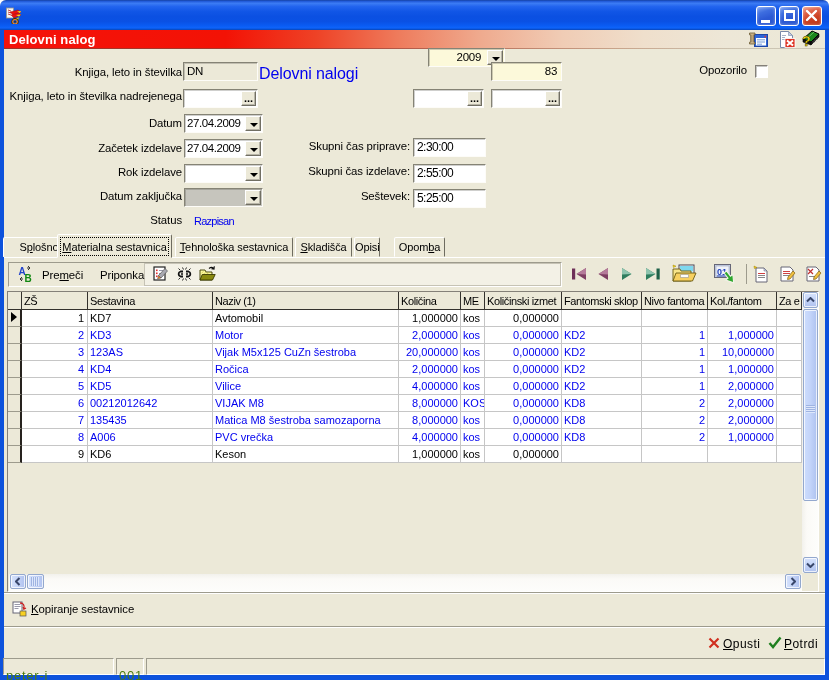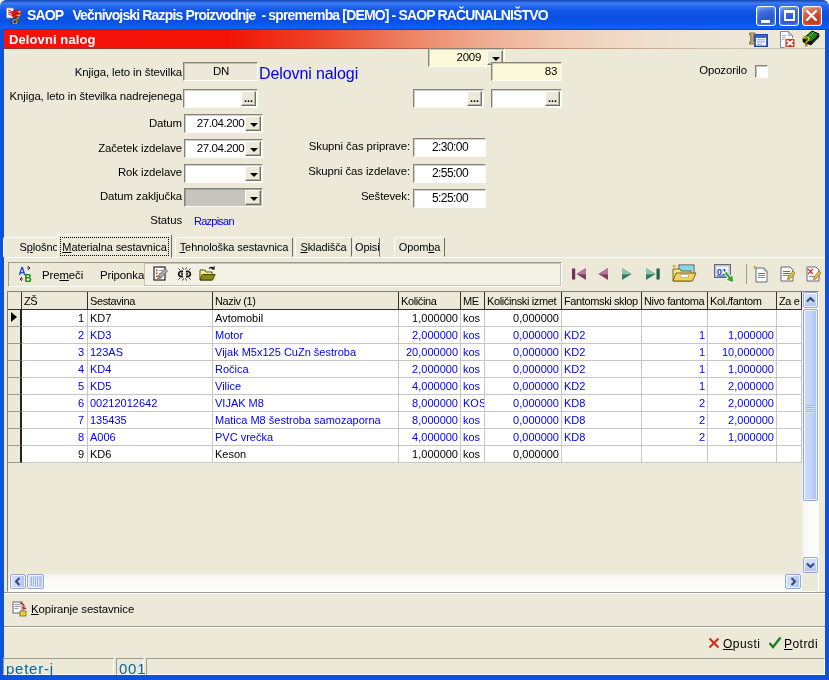--- a/index.html
+++ b/index.html
@@ -21,21 +21,21 @@
 .capbtn.close{background:linear-gradient(160deg,#F0A088 0%,#DE6248 30%,#CC4022 60%,#B93315 100%);}
 
 .redbar{left:4px;top:30px;width:821px;height:18px;
  background:linear-gradient(90deg,#F5120A 0%,#F31205 27%,#EE4226 38%,#EE7B5C 48%,#EFAA8E 58%,#F0CCB5 68%,#EFDFCC 78%,#EDE7D7 88%,#ECE9D8 100%);}
 .redbar-edge{left:4px;top:48px;width:821px;height:1px;
  background:linear-gradient(90deg,#A03228 0%,#A83A2E 35%,#B86A55 55%,#C8A58C 75%,#CCC4B2 90%,#CBC6B5 100%);}
 .redbar-text{left:5px;top:2px;font-size:13px;font-weight:bold;color:#fff;letter-spacing:0.1px;}
 
 .sunken{border:1px solid;border-color:#858375 #FDFCF8 #FDFCF8 #858375;background:#fff;
  box-shadow:inset 1px 1px 0 rgba(64,62,54,.25);}
-.fld{font-size:11.5px;letter-spacing:-0.3px;color:#000;padding:2px 2px 0 3px;white-space:nowrap;overflow:hidden;text-align:center;}
+.fld{font-size:11.5px;letter-spacing:-0.3px;color:#000;padding:2px 2px 0 3px;white-space:nowrap;overflow:hidden;}
 .yellow{background:#FCF9DA;}
 .gray{background:#ECE9D8;}
 .dis{background:#C6C5BD;}
 .combo-btn{position:absolute;top:1px;bottom:1px;right:1px;width:16px;background:#ECE9D8;
  border:1px solid;border-color:#FFFFFF #716F63 #716F63 #FFFFFF;box-shadow:inset -1px -1px 0 #B8B5A8;}
 .combo-btn:after{content:"";position:absolute;left:4px;top:6px;width:0;height:0;border:4px solid transparent;border-top:4px solid #000;}
 .dots-btn{position:absolute;top:1px;bottom:1px;right:1px;width:15px;background:#ECE9D8;
  border:1px solid;border-color:#FFFFFF #716F63 #716F63 #FFFFFF;box-shadow:inset -1px -1px 0 #B8B5A8;
  font-size:11px;font-weight:bold;text-align:center;line-height:12px;color:#000;}
 .chk{border:1px solid;border-color:#848078 #fff #fff #848078;background:#fff;box-shadow:inset 1px 1px 0 rgba(64,62,54,.3);}
@@ -49,29 +49,28 @@
 .grid-table td{box-sizing:border-box;border-right:1px solid #C6C6C6;border-bottom:1px solid #C6C6C6;padding:0 2px 0 2px;white-space:nowrap;overflow:hidden;height:17px;background:#fff;vertical-align:middle;}
 .grid-table tr.hdr td{background:#ECE9D8;border-right:1px solid #33312C;border-bottom:1px solid #33312C;height:18px;letter-spacing:-0.38px;}
 .grid-table td.ind{background:#ECE9D8;border-right:2px solid #26221E;border-bottom:1px solid #9D9B8D;padding:0;}
 .bluerow td{color:#0000EF;}
 .num{text-align:right;}
 
 .sb-btn{position:absolute;border-radius:2px;border:1px solid #93A8CE;
  background:linear-gradient(90deg,#D7E3FC 0%,#C4D4F8 50%,#AFC1EE 100%);box-shadow:inset 0 0 0 1px rgba(255,255,255,.75);}
 .sb-btn.h{background:linear-gradient(180deg,#D7E3FC 0%,#C4D4F8 50%,#AFC1EE 100%);}
 
-.stpanel{border:1px solid;border-color:#9D9B8D #fff #fff #9D9B8D;background:#ECE9D8;font-size:15px;letter-spacing:0.75px;padding:1px 0 0 2px;color:#0369a1;}
+.stpanel{border:1px solid;border-color:#9D9B8D #fff #fff #9D9B8D;background:#ECE9D8;font-size:13px;letter-spacing:0.75px;padding:9px 0 0 2px;color:#4d7c0f;}
 .etch{border-top:1px solid #9D9B8D;border-bottom:1px solid #FFF;}
 </style>
 </head>
 <body style="background:#fff;">
 <div class="win">
 
   <div class="abs titlebar"></div>
-  <div class="abs title-text">SAOP&nbsp;&nbsp; Večnivojski Razpis Proizvodnje&nbsp; - sprememba [DEMO] - SAOP RAČUNALNIŠTVO</div>
   <div class="abs" style="left:6px;top:7px;width:17px;height:17px;">
     <svg width="17" height="17" viewBox="0 0 17 17">
       <rect x="0.5" y="1" width="7" height="10" fill="#F6F4F0" stroke="#9A9488" stroke-width="0.8"></rect>
       <path d="M2 3 l3 1 M2 5 l3 1 M2 7 l3 1" stroke="#C03030" stroke-width="0.9"></path>
       <path d="M4 5 L12 3 L15 5 L7 8 Z" fill="#E81010" stroke="#A00808" stroke-width="0.4"></path>
       <path d="M5 8 L13 6 L15 8 L8 11 Z" fill="#E81010" stroke="#A00808" stroke-width="0.4"></path>
       <path d="M11 4.5 L15 4 L14 6 Z" fill="#F5E020"></path>
       <path d="M10 8 L15 7.5 L13 9.5 Z" fill="#F5E020"></path>
       <path d="M8 12 L13 10.5 L12 13 Z" fill="#E8E020" stroke="#909010" stroke-width="0.4"></path>
       <g transform="translate(6.8,13.0)">

